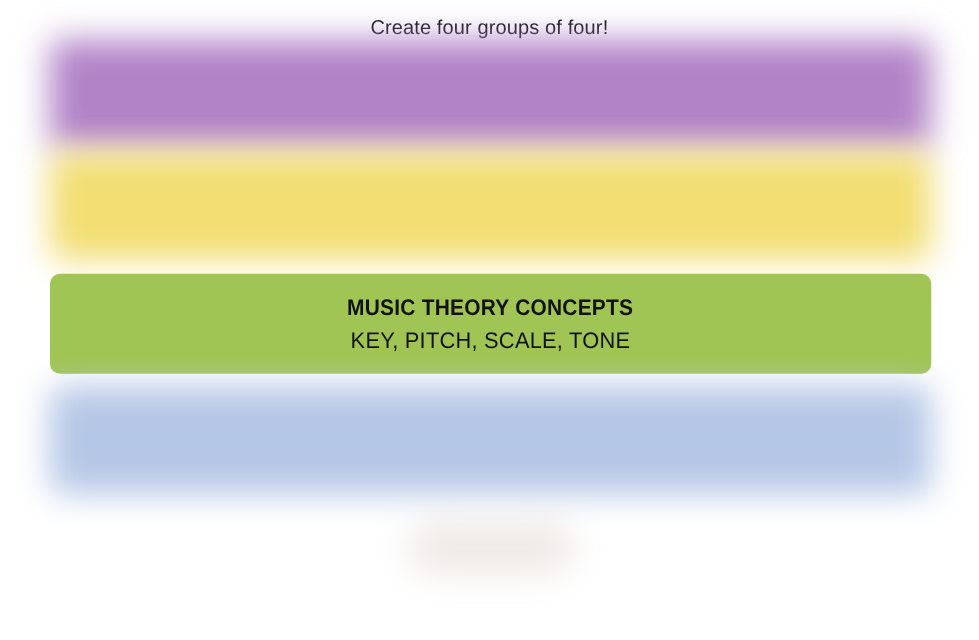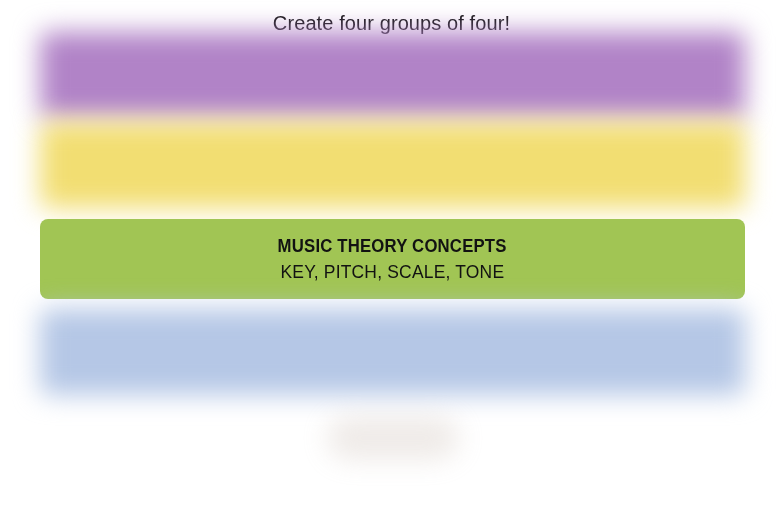--- a/index.html
+++ b/index.html
@@ -22,21 +22,21 @@
     background: #ffffff;
   }
 
   
   .page-title {
     position: absolute;
     top: 12px;
     left: 0;
     width: 783px;
     text-align: center;
-    font-size: 20px;
+    font-size: 16px;
     font-weight: 400;
     color: #121212;
     letter-spacing: 0.1px;
     line-height: 22px;
   }
 
   
   .board {
     position: absolute;
     top: 28px;

